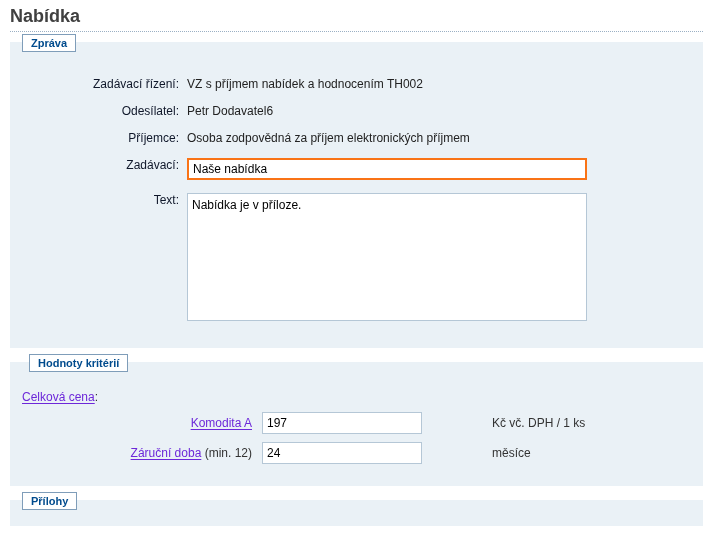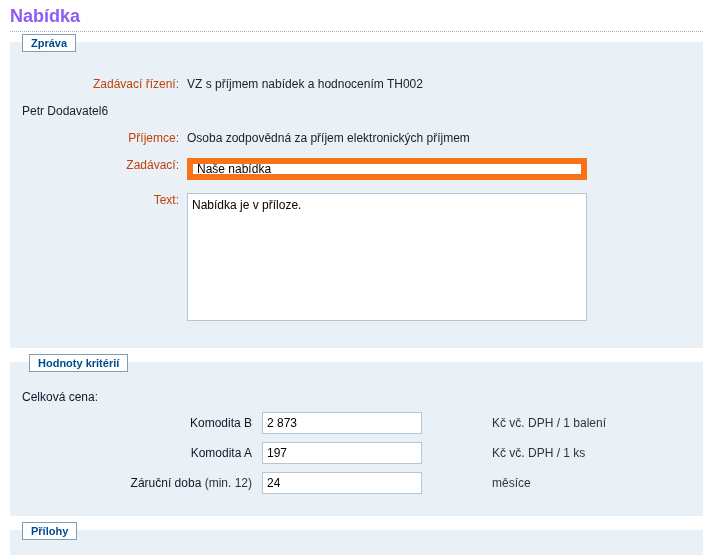--- a/index.html
+++ b/index.html
@@ -5,21 +5,21 @@
   * { box-sizing: border-box; }
   body {
     margin: 0;
     padding: 0 10px 10px 10px;
     font-family: Verdana, Arial, sans-serif;
     font-size: 12px;
     color: #333;
     width: 713px;
   }
   .page-title {
-    color: #8b5cf6;
+    color: #404040;
     font-size: 18px;
     font-weight: bold;
     margin: 6px 0 4px 0;
   }
   .dotted-hr {
     border: none;
     border-top: 1px dotted #9bb0c4;
     margin: 0 0 10px 0;
   }
   .section {
@@ -47,48 +47,49 @@
   .form-row {
     display: flex;
     align-items: flex-start;
     margin-bottom: 10px;
   }
   .form-label {
     width: 165px;
     text-align: right;
     padding-right: 8px;
     padding-top: 3px;
-    color: #c2410c;
+    color: #0f172a;
   }
   .form-value {
     flex: 1;
     padding-top: 3px;
     color: #222;
   }
   .text-input {
     width: 400px;
     height: 22px;
-    border: 6px solid #f97316;
+    border: 2px solid #f97316;
     background: #fff;
     font-family: inherit;
     font-size: 12px;
     padding: 2px 4px;
   }
   .textarea-input {
     width: 400px;
     height: 128px;
     border: 1px solid #b5c7d6;
     background: #fff;
     font-family: inherit;
     font-size: 12px;
     padding: 4px;
     resize: none;
   }
   .link {
-    color: #0f172a;
+    color: #6d28d9;
+    text-decoration: underline;
     text-underline-offset: 2px;
     cursor: pointer;
   }
   .crit-row {
     display: flex;
     align-items: center;
     margin-bottom: 8px;
   }
   .crit-label {
     width: 240px;
@@ -124,20 +125,21 @@
   </div>
 
   <div style="height:14px;"></div>
 
   <div class="form-row">
     <div class="form-label">Zadávací řízení:</div>
     <div class="form-value">VZ s příjmem nabídek a hodnocením TH002</div>
   </div>
 
   <div class="form-row">
+    <div class="form-label">Odesílatel:</div>
     <div class="form-value">Petr Dodavatel6</div>
   </div>
 
   <div class="form-row">
     <div class="form-label">Příjemce:</div>
     <div class="form-value">Osoba zodpovědná za příjem elektronických příjmem</div>
   </div>
 
   <div class="form-row">
     <div class="form-label">Zadávací:</div>
@@ -158,27 +160,20 @@
   <div class="section-tab-wrap" style="position:absolute; top:-8px; left:13px;">
     <span class="section-tab">Hodnoty kritérií</span>
   </div>
 
   <div style="height:10px;"></div>
 
   <div class="plain-row">
     <span class="link">Celková cena</span><span>:</span>
   </div>
 
-  <div class="crit-row">
-    <div class="crit-label">
-      <span class="link">Komodita B</span>
-    </div>
-    <input type="text" class="crit-input" value="2 873" style="">
-    <div class="crit-unit">Kč vč. DPH / 1 balení</div>
-  </div>
 
   <div class="crit-row">
     <div class="crit-label">
       <span class="link">Komodita A</span>
     </div>
     <input type="text" class="crit-input" value="197" style="">
     <div class="crit-unit">Kč vč. DPH / 1 ks</div>
   </div>
 
   <div class="crit-row">

